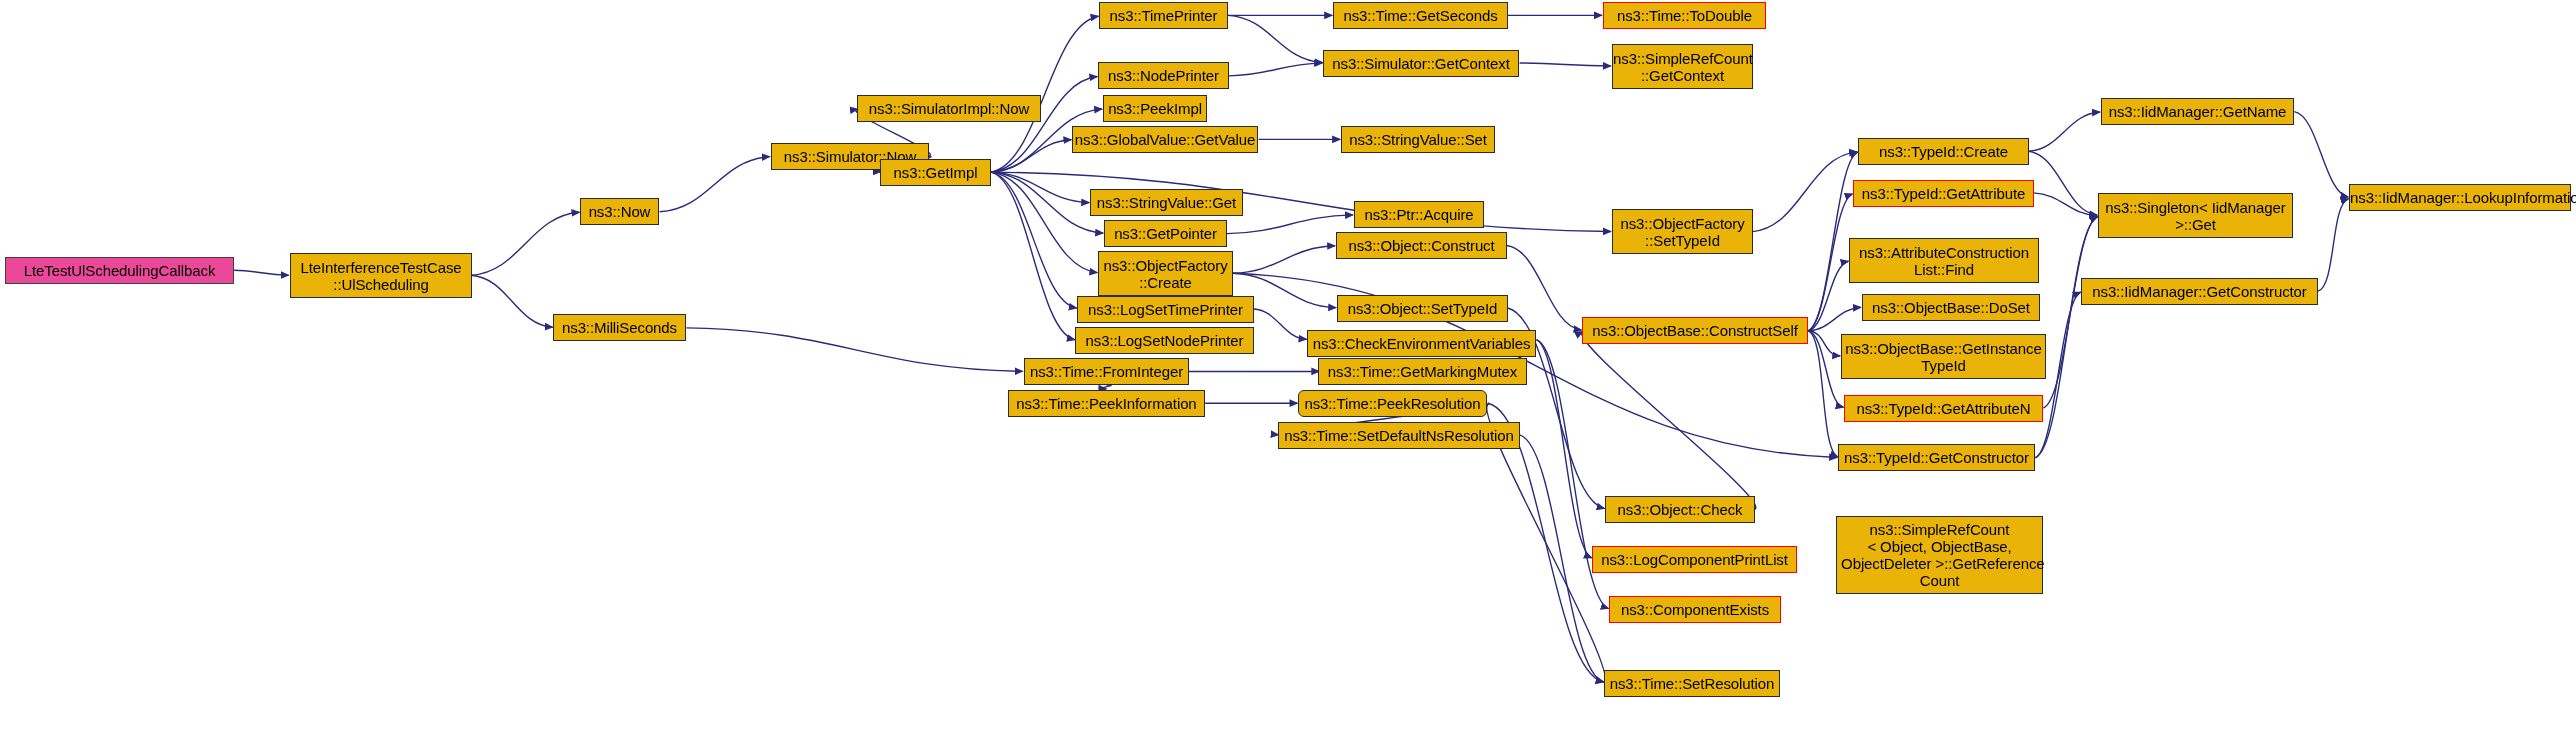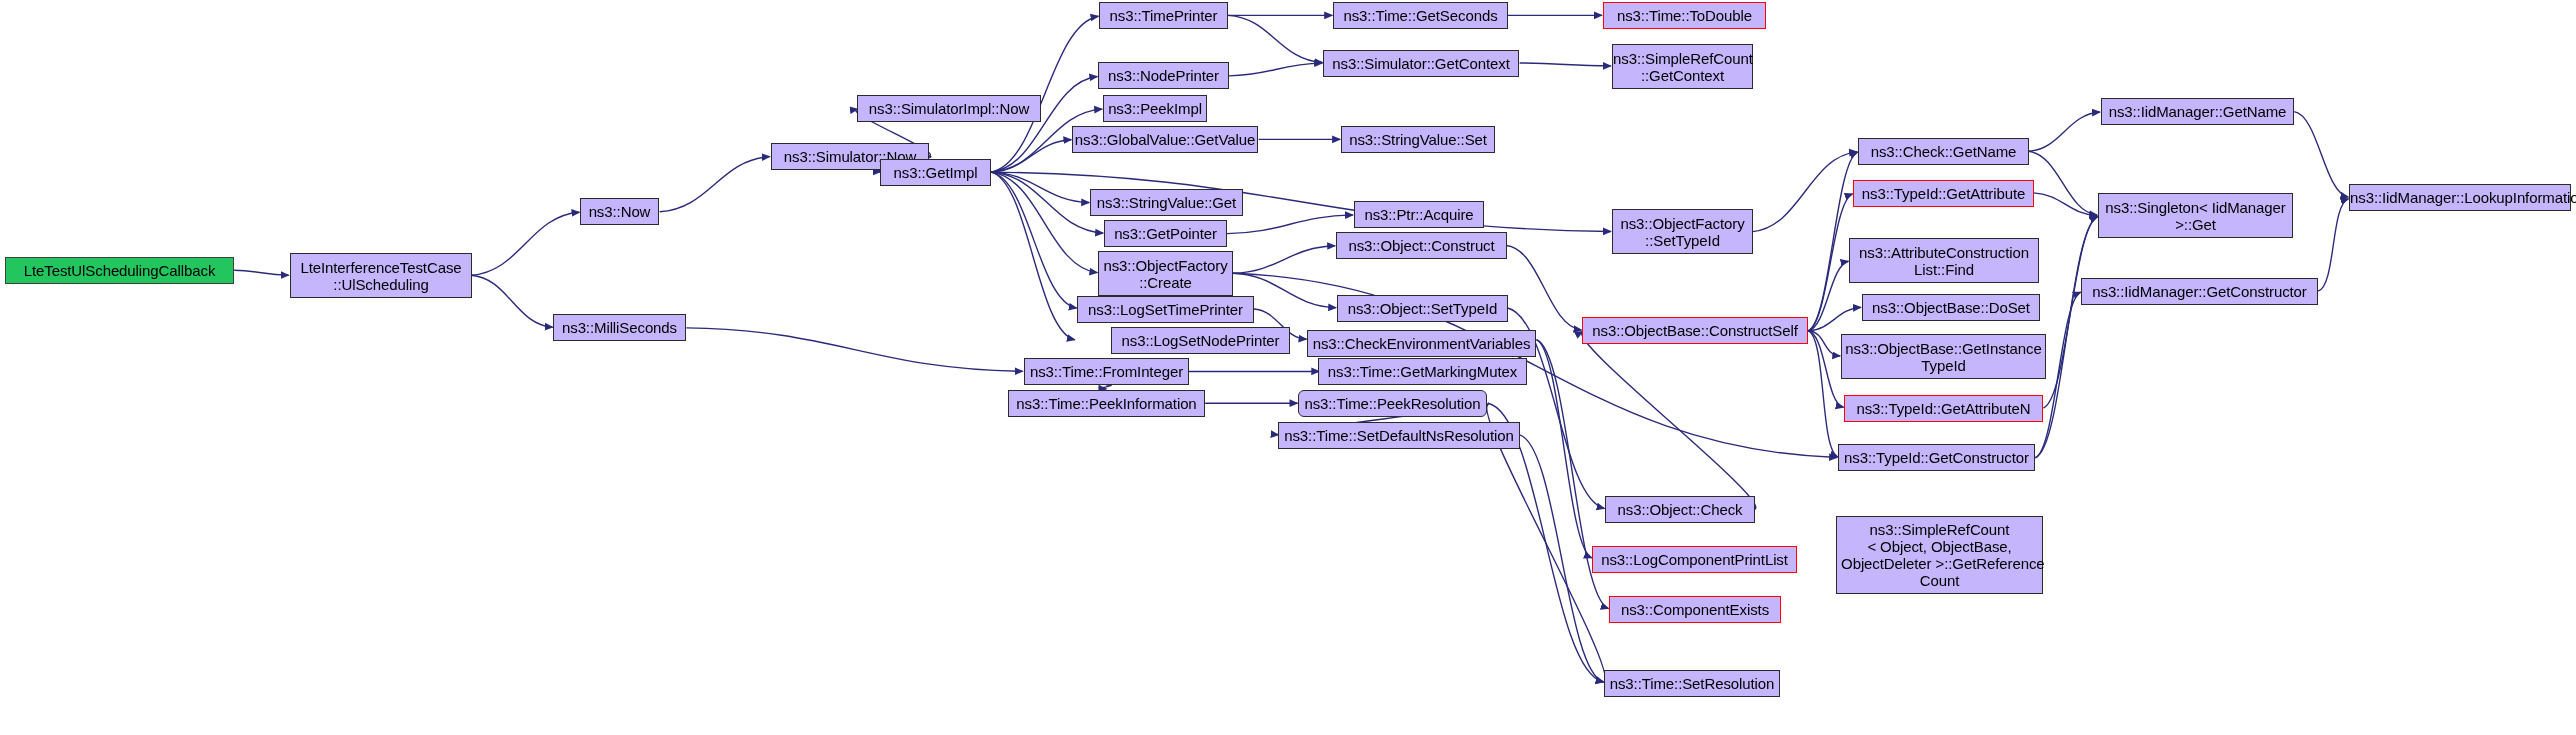--- a/index.html
+++ b/index.html
@@ -9,34 +9,34 @@
     height:735px;
     background:#ffffff;
     font-family:"Liberation Sans", sans-serif;
     overflow:hidden;
   }
   svg#edges{position:absolute;left:0;top:0;width:2576px;height:735px;pointer-events:none;}
   .node{
     position:absolute;
     box-sizing:border-box;
     border:1px solid #2b2b2b;
-    background:#c4b5fd;
+    background:#eab308;
     color:#000000;
     font-size:15px;
     line-height:17px;
     display:flex;
     align-items:center;
     justify-content:center;
     text-align:center;
     white-space:pre;
     letter-spacing:-0.1px;
     z-index:5;
   }
   .node.red{border:1.5px solid #ff0000;}
-  .node.root{background:#22c55e;border:1px solid #404040;}
+  .node.root{background:#ec4899;border:1px solid #404040;}
   .node span{display:block;width:100%;}
 </style>
 </head>
 <body>
 
 <div id="canvas">
   <svg id="edges" xmlns="http://www.w3.org/2000/svg" viewBox="0 0 2597 741" width="2576" height="735">
     <defs>
       <marker id="ah" markerWidth="9" markerHeight="9" refX="8" refY="4.5" orient="auto" markerUnits="userSpaceOnUse">
         <path d="M0,0.6 L9,4.5 L0,8.4 z" fill="#2a2a7a"></path>
@@ -114,21 +114,21 @@
       <div class="node" style="left: 880px; top: 159px; width: 111px; height: 27px;"><span>ns3::GetImpl</span></div>
       <div class="node" style="left: 1099px; top: 2px; width: 129px; height: 27px;"><span>ns3::TimePrinter</span></div>
       <div class="node" style="left: 1098px; top: 62px; width: 131px; height: 27px;"><span>ns3::NodePrinter</span></div>
       <div class="node" style="left: 1103px; top: 95px; width: 104px; height: 27px; justify-content: flex-end;"><span>ns3::PeekImpl</span></div>
       <div class="node" style="left: 1072px; top: 126px; width: 186px; height: 27px;"><span>ns3::GlobalValue::GetValue</span></div>
       <div class="node" style="left: 1090px; top: 189px; width: 153px; height: 27px;"><span>ns3::StringValue::Get</span></div>
       <div class="node" style="left: 1104px; top: 220px; width: 123px; height: 27px;"><span>ns3::GetPointer</span></div>
       <div class="node" style="left: 1098px; top: 251px; width: 135px; height: 45px;"><span>ns3::ObjectFactory
 ::Create</span></div>
       <div class="node" style="left: 1077px; top: 296px; width: 177px; height: 27px;"><span>ns3::LogSetTimePrinter</span></div>
-      <div class="node" style="left: 1075px; top: 327px; width: 179px; height: 27px; margin-left: 36px;"><span>ns3::LogSetNodePrinter</span></div>
+      <div class="node" style="left: 1075px; top: 327px; width: 179px; height: 27px;"><span>ns3::LogSetNodePrinter</span></div>
       <div class="node" style="left: 1024px; top: 358px; width: 165px; height: 27px;"><span>ns3::Time::FromInteger</span></div>
       <div class="node" style="left: 1008px; top: 390px; width: 197px; height: 27px;"><span>ns3::Time::PeekInformation</span></div>
       <div class="node" style="left: 1333px; top: 2px; width: 175px; height: 27px;"><span>ns3::Time::GetSeconds</span></div>
       <div class="node" style="left: 1323px; top: 50px; width: 196px; height: 27px;"><span>ns3::Simulator::GetContext</span></div>
       <div class="node" style="left: 1341px; top: 126px; width: 154px; height: 27px;"><span>ns3::StringValue::Set</span></div>
       <div class="node" style="left: 1354px; top: 201px; width: 130px; height: 27px;"><span>ns3::Ptr::Acquire</span></div>
       <div class="node" style="left: 1336px; top: 232px; width: 171px; height: 27px;"><span>ns3::Object::Construct</span></div>
       <div class="node" style="left: 1337px; top: 295px; width: 171px; height: 27px;"><span>ns3::Object::SetTypeId</span></div>
       <div class="node" style="left: 1307px; top: 330px; width: 229px; height: 27px;"><span>ns3::CheckEnvironmentVariables</span></div>
       <div class="node" style="left: 1355px; top: 358px; width: 126px; height: 27px;"><span>ns3::Time::Mark</span></div>
@@ -138,21 +138,21 @@
       <div class="node red" style="left: 1603px; top: 2px; width: 163px; height: 27px; text-align: center;"><span>ns3::Time::ToDouble</span></div>
       <div class="node" style="left: 1612px; top: 44px; width: 141px; height: 45px;"><span>ns3::SimpleRefCount
 ::GetContext</span></div>
       <div class="node" style="left: 1612px; top: 209px; width: 141px; height: 45px;"><span>ns3::ObjectFactory
 ::SetTypeId</span></div>
       <div class="node red" style="left: 1582px; top: 317px; width: 226px; height: 27px;"><span>ns3::ObjectBase::ConstructSelf</span></div>
       <div class="node" style="left: 1605px; top: 496px; width: 150px; height: 27px;"><span>ns3::Object::Check</span></div>
       <div class="node red" style="left: 1592px; top: 546px; width: 205px; height: 27px;"><span>ns3::LogComponentPrintList</span></div>
       <div class="node red" style="left: 1609px; top: 596px; width: 172px; height: 27px;"><span>ns3::ComponentExists</span></div>
       <div class="node" style="left: 1604px; top: 670px; width: 176px; height: 27px;"><span>ns3::Time::SetResolution</span></div>
-      <div class="node" style="left: 1858px; top: 138px; width: 171px; height: 27px;"><span>ns3::Check::GetName</span></div>
+      <div class="node" style="left: 1858px; top: 138px; width: 171px; height: 27px;"><span>ns3::TypeId::Create</span></div>
       <div class="node red" style="left: 1853px; top: 180px; width: 181px; height: 27px;"><span>ns3::TypeId::GetAttribute</span></div>
       <div class="node" style="left: 1849px; top: 238px; width: 190px; height: 45px;"><span>ns3::AttributeConstruction
 List::Find</span></div>
       <div class="node" style="left: 1862px; top: 294px; width: 178px; height: 27px;"><span>ns3::ObjectBase::DoSet</span></div>
       <div class="node" style="left: 1841px; top: 334px; width: 205px; height: 45px;"><span>ns3::ObjectBase::GetInstance
 TypeId</span></div>
       <div class="node red" style="left: 1844px; top: 395px; width: 199px; height: 27px;"><span>ns3::TypeId::GetAttributeN</span></div>
       <div class="node" style="left: 1838px; top: 444px; width: 197px; height: 27px;"><span>ns3::TypeId::GetConstructor</span></div>
       <div class="node" style="left: 1836px; top: 516px; width: 207px; height: 78px;"><span>ns3::SimpleRefCount
 &lt; Object, ObjectBase,

